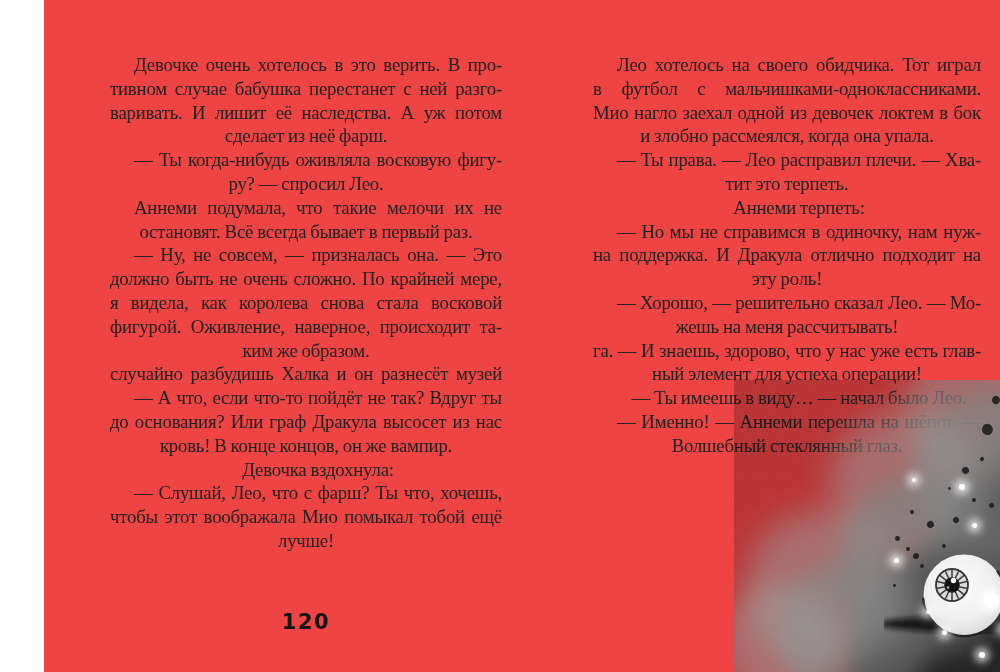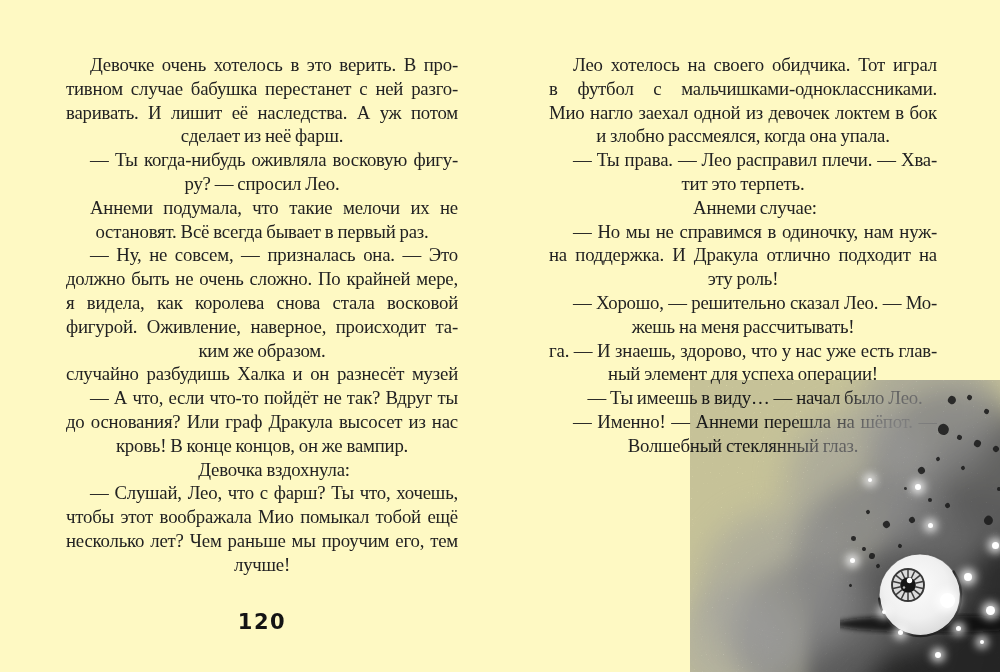--- a/index.html
+++ b/index.html
@@ -2,21 +2,21 @@
 <html><head>
 <meta charset="utf-8">
 <style>
   html,body{margin:0;padding:0;}
   body{
     width:1000px;height:672px;
     background:#ffffff;
     font-family:"Liberation Serif","DejaVu Serif",serif;
     overflow:hidden;position:relative;
   }
-  .book-page{position:absolute;inset:0;background:#fef9c3;}
+  .book-page{position:absolute;inset:0;background:#ef4444;margin-left:44px;}
   :root{--lh:23.8px;}
 
   .column{
     position:absolute;top:53px;
     color:#222222;
     font-size:18.8px;
     line-height:var(--lh);
     letter-spacing:-0.2px;
     word-spacing:-0.5px;
   }
@@ -87,37 +87,36 @@
         <div class="line first">— А что, если что-то пойдёт не так? Вдруг ты</div>
         <div class="line">до основания? Или граф Дракула высосет из нас</div>
         <div class="line last">кровь! В конце концов, он же вампир.</div>
       </div>
       <div class="para">
         <div class="line first last">Девочка вздохнула:</div>
       </div>
       <div class="para">
         <div class="line first">— Слушай, Лео, что с фарш? Ты что, хочешь,</div>
         <div class="line">чтобы этот воображала Мио помыкал тобой ещё</div>
-        <div class="line">несколько лет? Чем раньше мы проучим его, тем</div>
         <div class="line last">лучше!</div>
       </div>
     </div>
   <div class="column right" id="col-right">
       <div class="para">
         <div class="line first">Лео хотелось на своего обидчика. Тот играл</div>
         <div class="line">в футбол с мальчишками-одноклассниками. Вдруг</div>
         <div class="line">Мио нагло заехал одной из девочек локтем в бок</div>
         <div class="line last">и злобно рассмеялся, когда она упала.</div>
       </div>
       <div class="para">
         <div class="line first">— Ты права. — Лео расправил плечи. — Хва-</div>
         <div class="line last">тит это терпеть.</div>
       </div>
       <div class="para">
-        <div class="line first last">Аннеми случае:</div>
+        <div class="line first last">Аннеми терпеть:</div>
       </div>
       <div class="para">
         <div class="line first">— Но мы не справимся в одиночку, нам нуж-</div>
         <div class="line">на поддержка. И Дракула отлично подходит на</div>
         <div class="line last">эту роль!</div>
       </div>
       <div class="para">
         <div class="line first">— Хорошо, — решительно сказал Лео. — Мо-</div>
         <div class="line last">жешь на меня рассчитывать!</div>
       </div>

